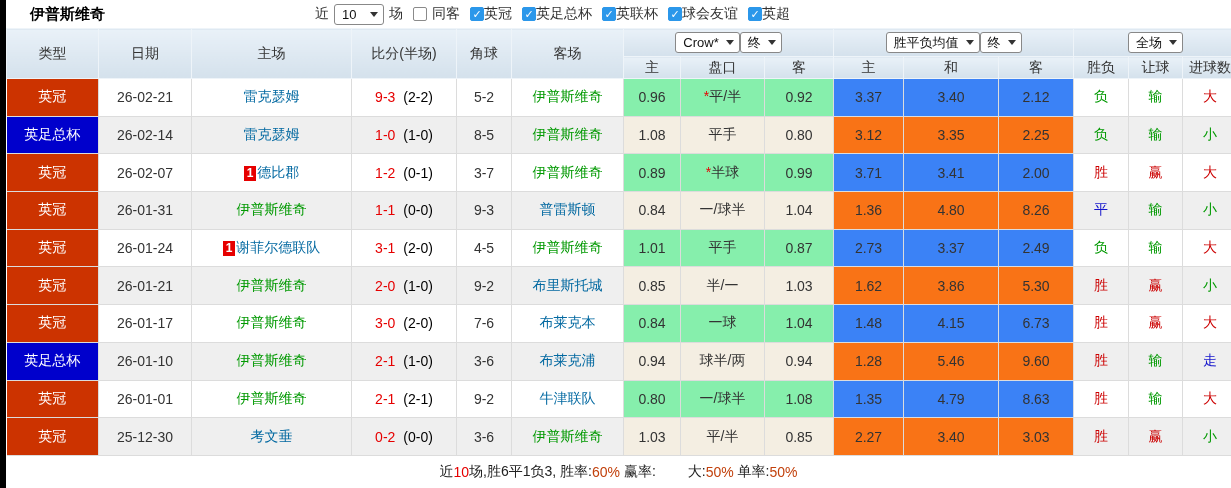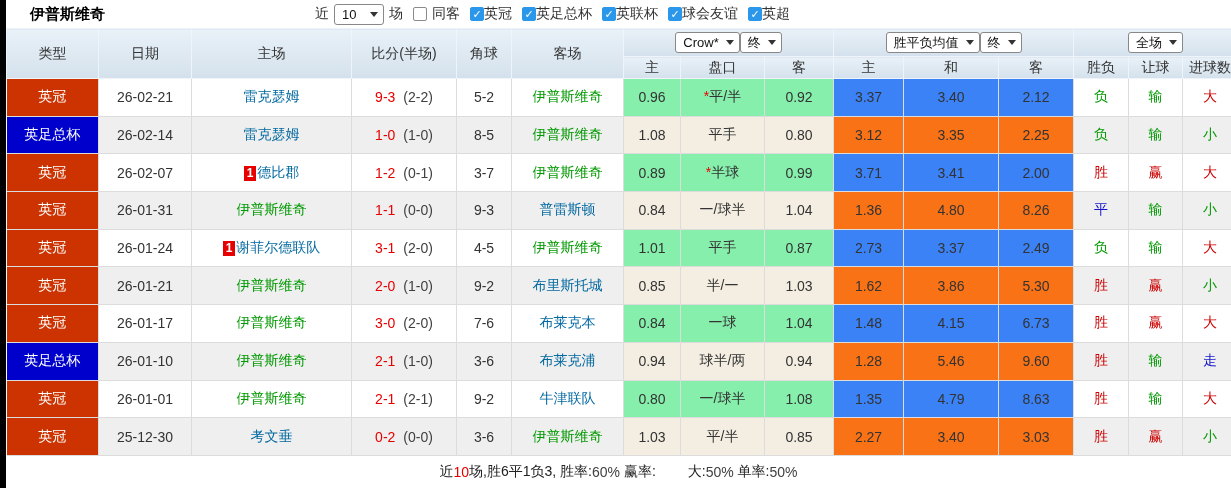--- a/index.html
+++ b/index.html
@@ -33,27 +33,27 @@
   tr.even td { background:#efefef; }
   tr.odd  td.col-odds { background:#86efac; }
   tr.even td.col-odds { background:#f4eee2; }
   tr.odd  td.col-avg  { background:#3b82f6; }
   tr.even td.col-avg  { background:#f97316; }
 
   td.lg-red  { background:#cc3300 !important; color:#fff; }
   td.lg-blue { background:#0000cc !important; color:#fff; }
 
   .c-red { color:#cc0000; } .c-green { color:#009900; } .c-blue { color:#1414cc; } .c-black { color:#0369a1; }
-  .score { color:#e60000; } .half { color:#404040;margin-left:8px; }
+  .score { color:#e60000; } .half { color:#000000;margin-left:8px; }
   .star { color:#e60000; }
   .badge1 { display:inline-block; background:#e60000; color:#fff; font-size:12px; line-height:15px; padding:0 3px; margin-right:1px; font-weight:bold; }
 
   
   .footer { height:33px; display:flex; align-items:center; justify-content:center; font-size:14px; color:#222; }
-  .f-red { color:#e60000; } .f-blue { color:#404040; } .f-black { color:#222; }
+  .f-red { color:#e60000; } .f-blue { color:#c2410c; } .f-black { color:#222; }
 </style>
 </head>
 <body>
 
 <div class="page">
 
   <div class="topbar">
     <span class="title">伊普斯维奇</span>
     <div class="controls">
       <span>近</span>

